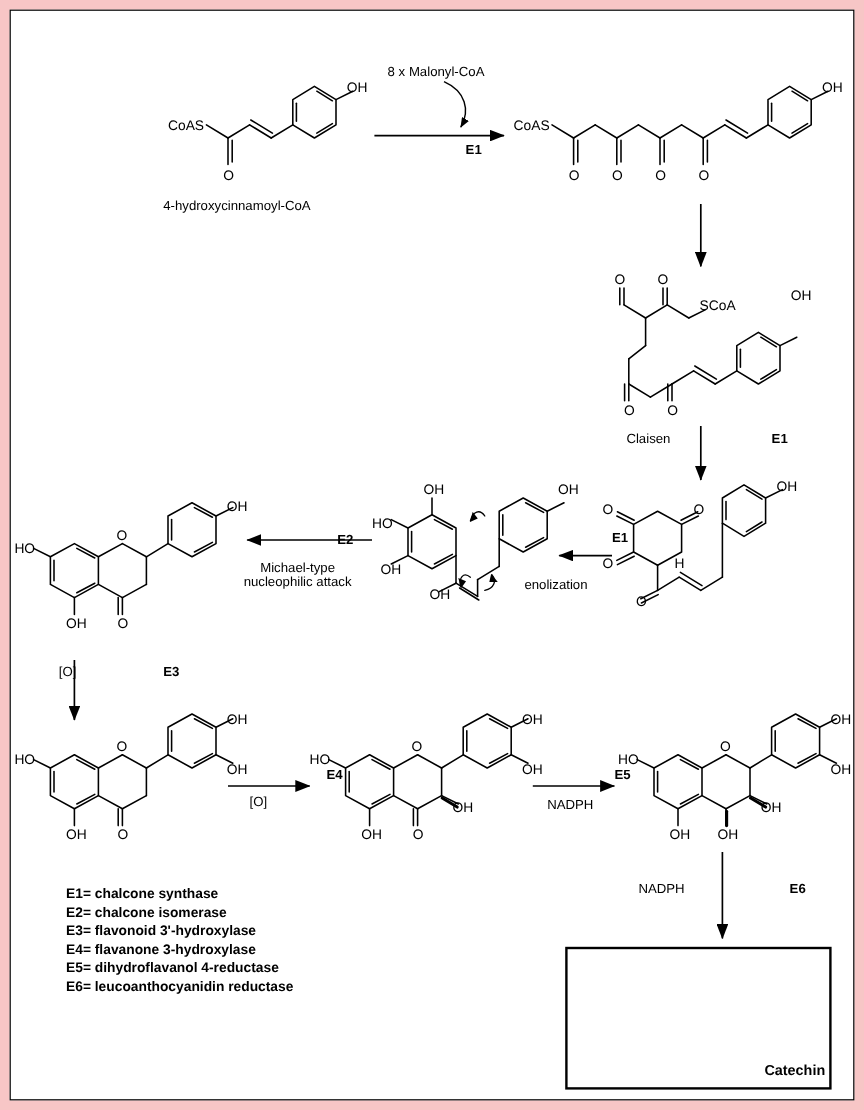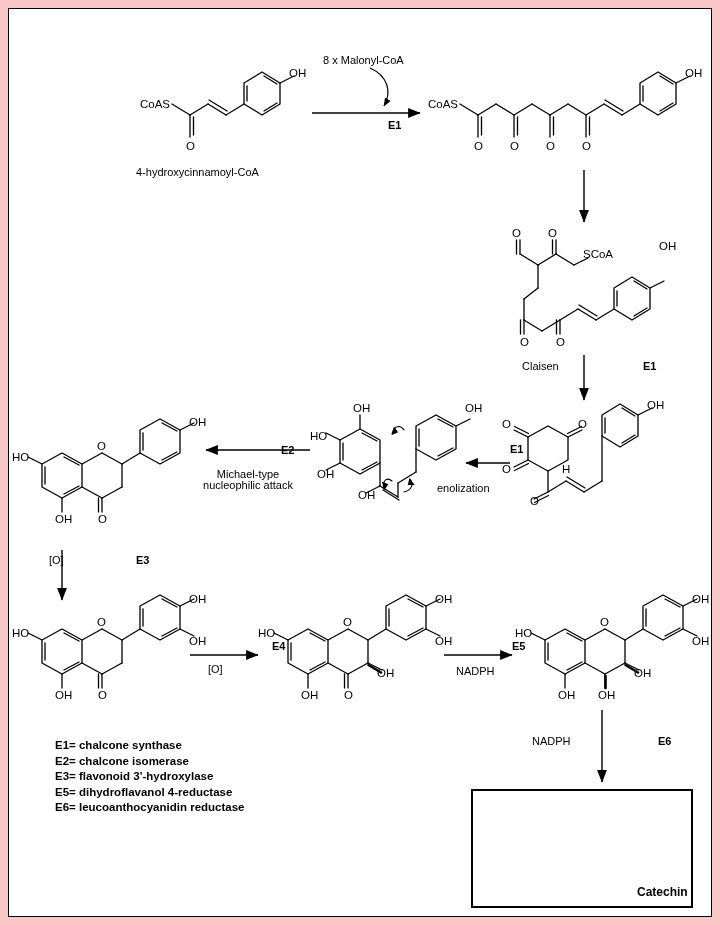--- a/index.html
+++ b/index.html
@@ -435,16 +435,17 @@
   <div class="lbl" style="left:532px; top:735px;">NADPH</div>
   <div class="lbl b" style="left:610px; top:735px;">E6</div>
 
   <div class="catechin-box"></div>
   <div class="lbl b" style="left:589px; top:886px; font-size:12px;text-align:center;">Catechin</div>
 
   <div class="legend">
     <div>E1= chalcone synthase</div>
     <div>E2= chalcone isomerase</div>
     <div>E3= flavonoid 3'-hydroxylase</div>
+    <div>E4= flavanone 3-hydroxylase</div>
     <div>E5= dihydroflavanol 4-reductase</div>
     <div>E6= leucoanthocyanidin reductase</div>
   </div>
 </div>
 
 </body></html>

